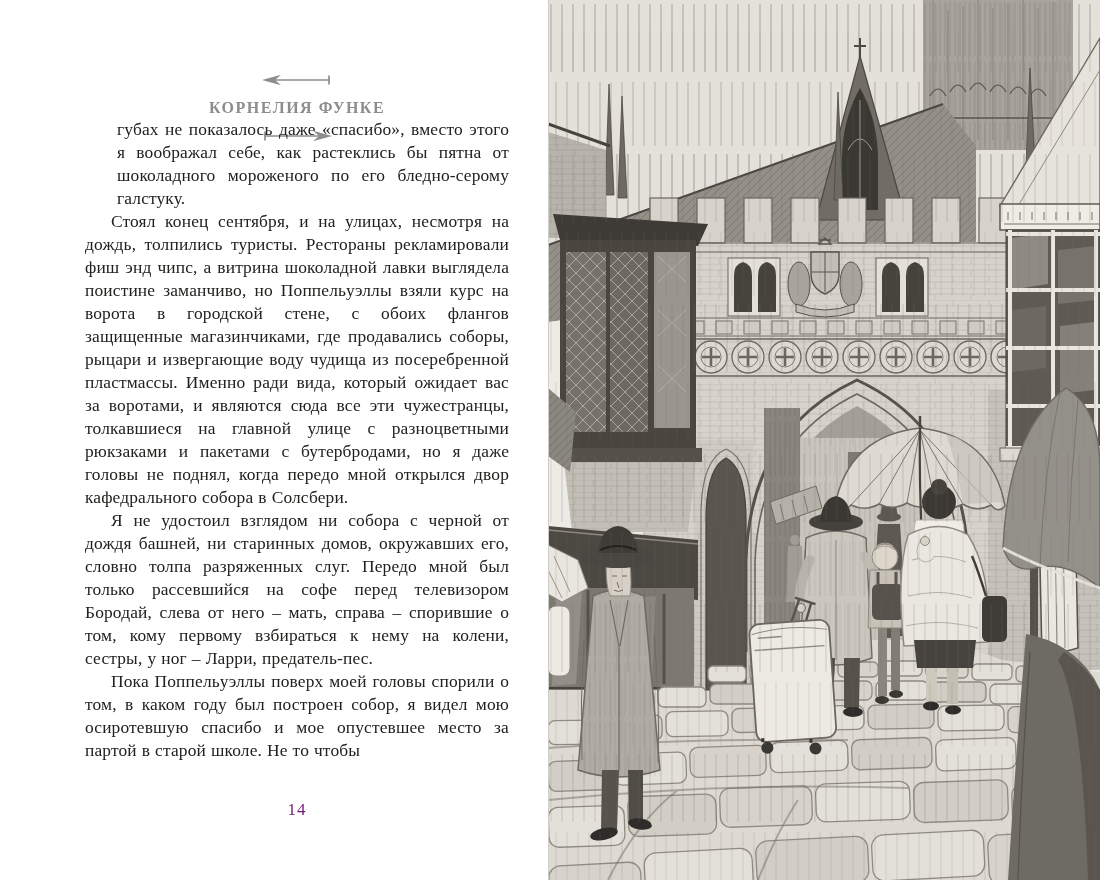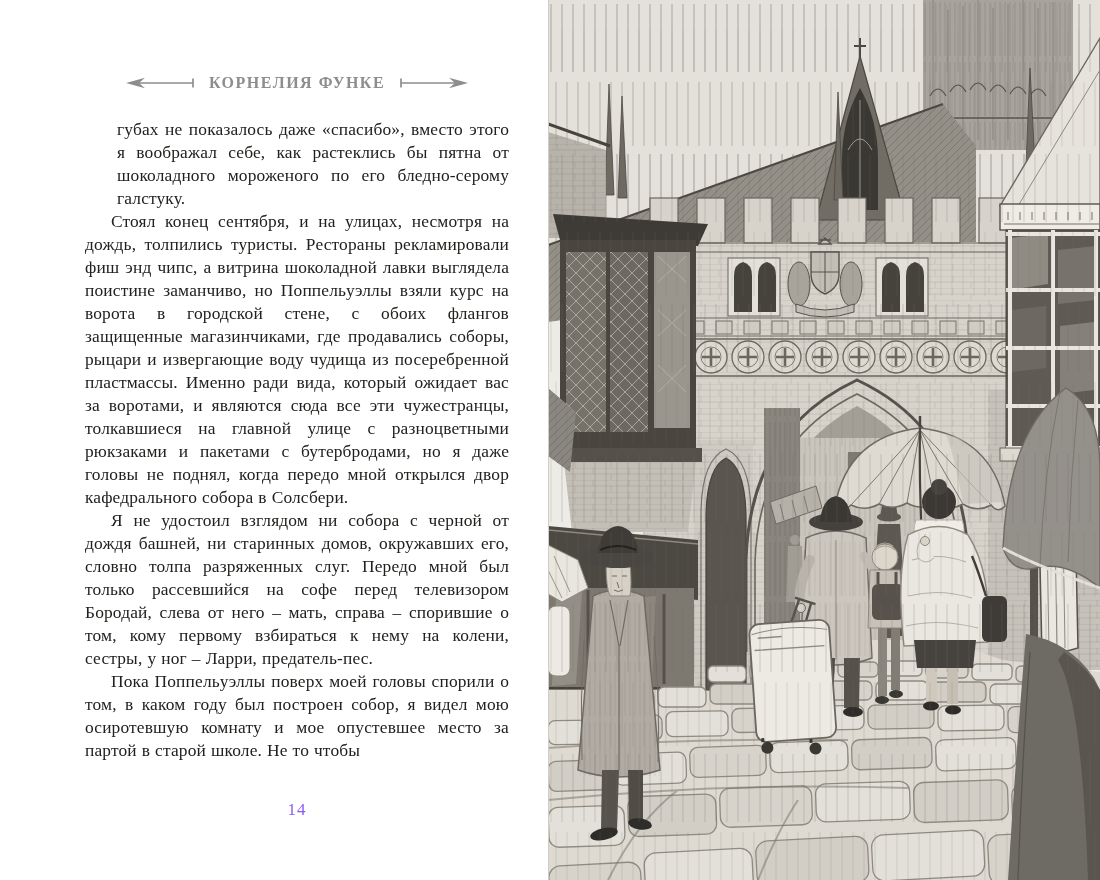--- a/index.html
+++ b/index.html
@@ -5,37 +5,38 @@
   html,body{margin:0;padding:0;background:#e9e9e9;}
   .spread{
     position:relative;width:1100px;height:880px;background:#ffffff;
     overflow:hidden;font-family:"Liberation Serif", serif;
   }
   
   .running-head{
     position:absolute;left:85px;top:74px;width:424px;
     display:flex;align-items:center;justify-content:center;gap:13px;
     color:#8d8d8d;
+    flex-direction:column;
   }
   .running-head .rh-text{
     font-family:"Liberation Serif",serif;font-size:16px;font-weight:bold;
     letter-spacing:1.5px;transform:scaleY(1.08);white-space:nowrap;
   }
   .ornament{flex:0 0 auto;display:block;}
   .text-column{
     position:absolute;left:85px;top:118px;width:424px;
     color:#23211e;font-size:17.4px;line-height:23px;
     text-align:justify;letter-spacing:.15px;word-spacing:.5px;
     hyphens:auto;-webkit-hyphens:auto;
   }
   .text-column p{margin:0;text-indent:26px;}
   .text-column p:first-child{text-indent:0;margin-left:32px;}
   .page-number{
     position:absolute;left:85px;top:800px;width:424px;text-align:center;
-    font-size:17px;color:#8b5cf6;letter-spacing:1px;
+    font-size:17px;color:#701a75;letter-spacing:1px;
   }
   
   .illustration{
     position:absolute;left:548px;top:0;width:552px;height:880px;
   }
   .illustration svg{display:block;width:552px;height:880px;}
 </style>
 </head>
 <body>
 
@@ -56,21 +57,21 @@
         <line x1="13" y1="6" x2="67" y2="6" stroke-width="1.7"></line>
         <line x1="67" y1="1.5" x2="67" y2="10.5" stroke-width="1.7"></line>
       </g>
     </svg>
   </div>
 
   <div class="text-column">
     <p>губах не показалось даже «спасибо», вместо этого я воображал себе, как растеклись бы пятна от шоколадного мороженого по его бледно-серому галстуку.</p>
     <p>Стоял конец сентября, и на улицах, несмотря на дождь, толпились туристы. Рестораны рекламировали фиш энд чипс, а витрина шоколадной лавки выглядела поистине заманчиво, но Поппельуэллы взяли курс на ворота в городской стене, с обоих флангов защищенные магазинчиками, где продавались соборы, рыцари и извергающие воду чудища из посеребренной пластмассы. Именно ради вида, который ожидает вас за воротами, и являются сюда все эти чужестранцы, толкавшиеся на главной улице с разноцветными рюкзаками и пакетами с бутербродами, но я даже головы не поднял, когда передо мной открылся двор кафедрального собора в Солсбери.</p>
     <p>Я не удостоил взглядом ни собора с черной от дождя башней, ни старинных домов, окружавших его, словно толпа разряженных слуг. Передо мной был только рассевшийся на софе перед телевизором Бородай, слева от него – мать, справа – спорившие о том, кому первому взбираться к нему на колени, сестры, у ног – Ларри, предатель-пес.</p>
-    <p>Пока Поппельуэллы поверх моей головы спорили о том, в каком году был построен собор, я видел мою осиротевшую комнату и мое опустевшее место за партой в старой школе. Не то чтобы</p>
+    <p>Пока Поппельуэллы поверх моей головы спорили о том, в каком году был построен собор, я видел мою осиротевшую спасибо и мое опустевшее место за партой в старой школе. Не то чтобы</p>
   </div>
 
   <div class="page-number">14</div>
 
   <div class="illustration">
   <svg viewBox="0 0 552 880" role="img" aria-label="Black-and-white pencil illustration: on a rainy day a family under an umbrella with a rolling suitcase walks away through a crenellated medieval city gate toward a cathedral; a man in a fedora and long coat walks toward the viewer over cobblestones.">
     <defs>
       <pattern id="rain" width="11" height="150" patternUnits="userSpaceOnUse">
         <line x1="3" y1="4" x2="3" y2="72" stroke="#6d6962" stroke-width=".8" opacity=".5"></line>
         <line x1="8" y1="82" x2="8" y2="146" stroke="#6d6962" stroke-width=".7" opacity=".4"></line>

